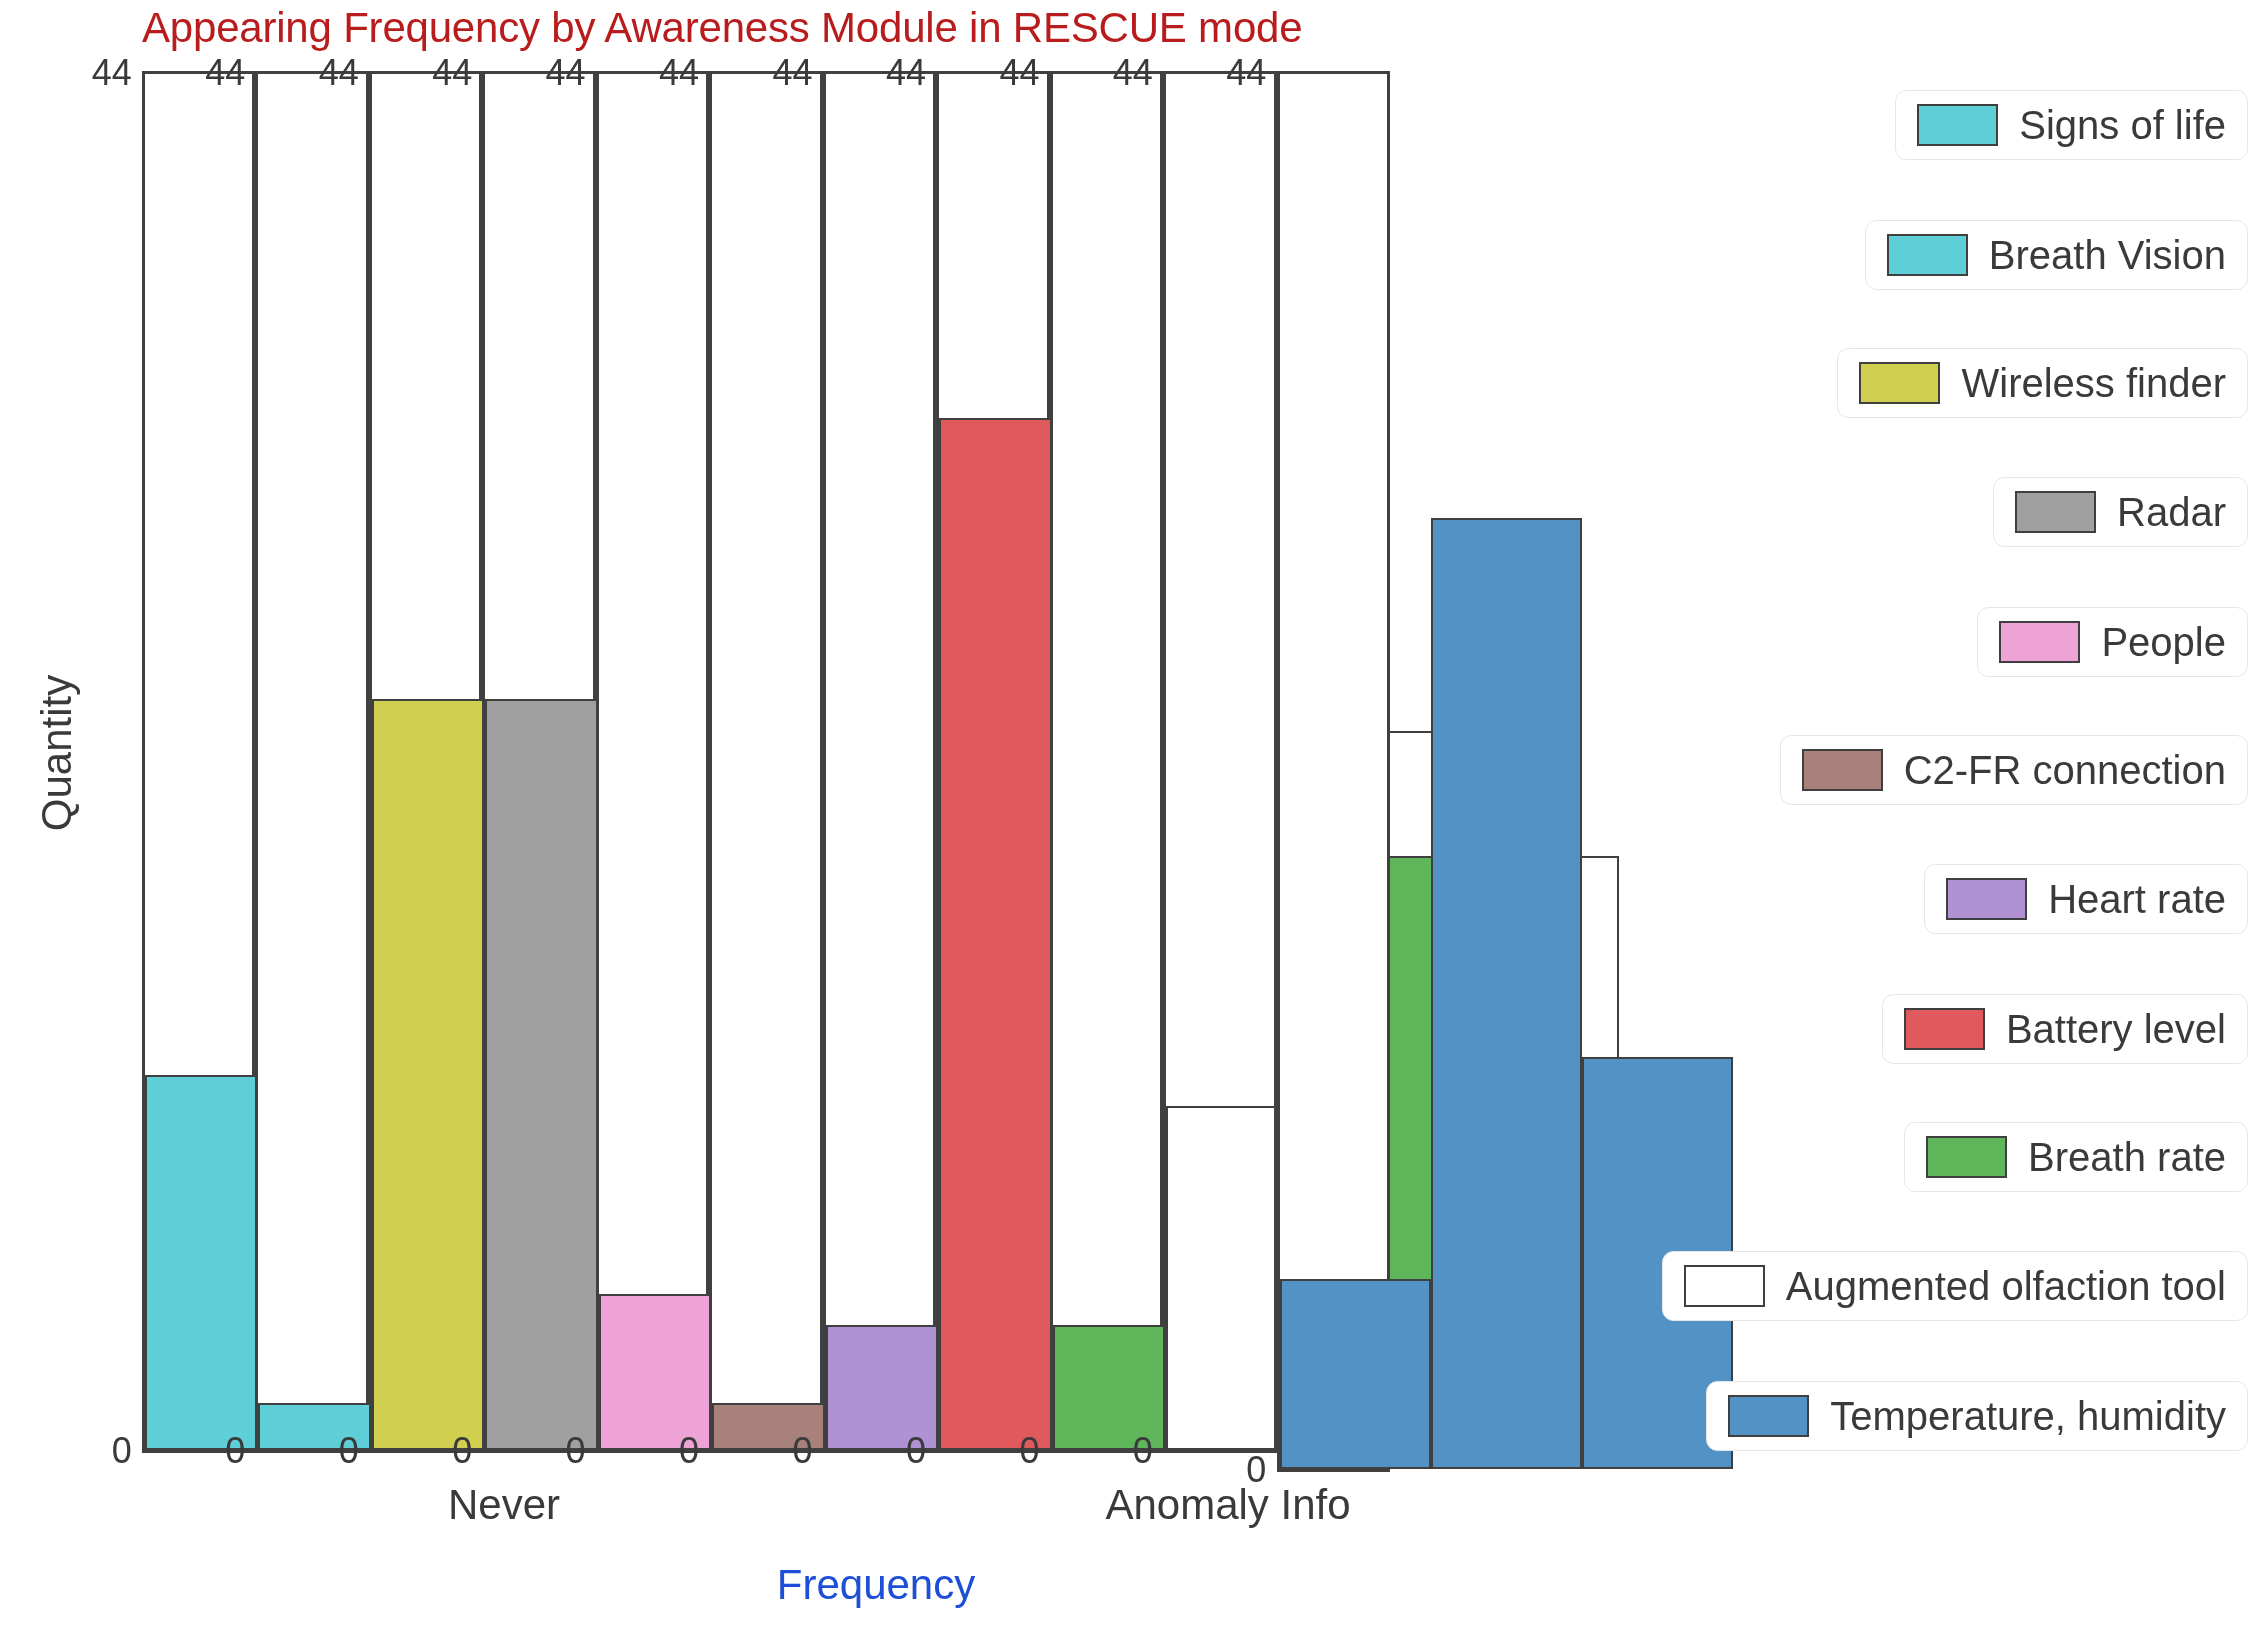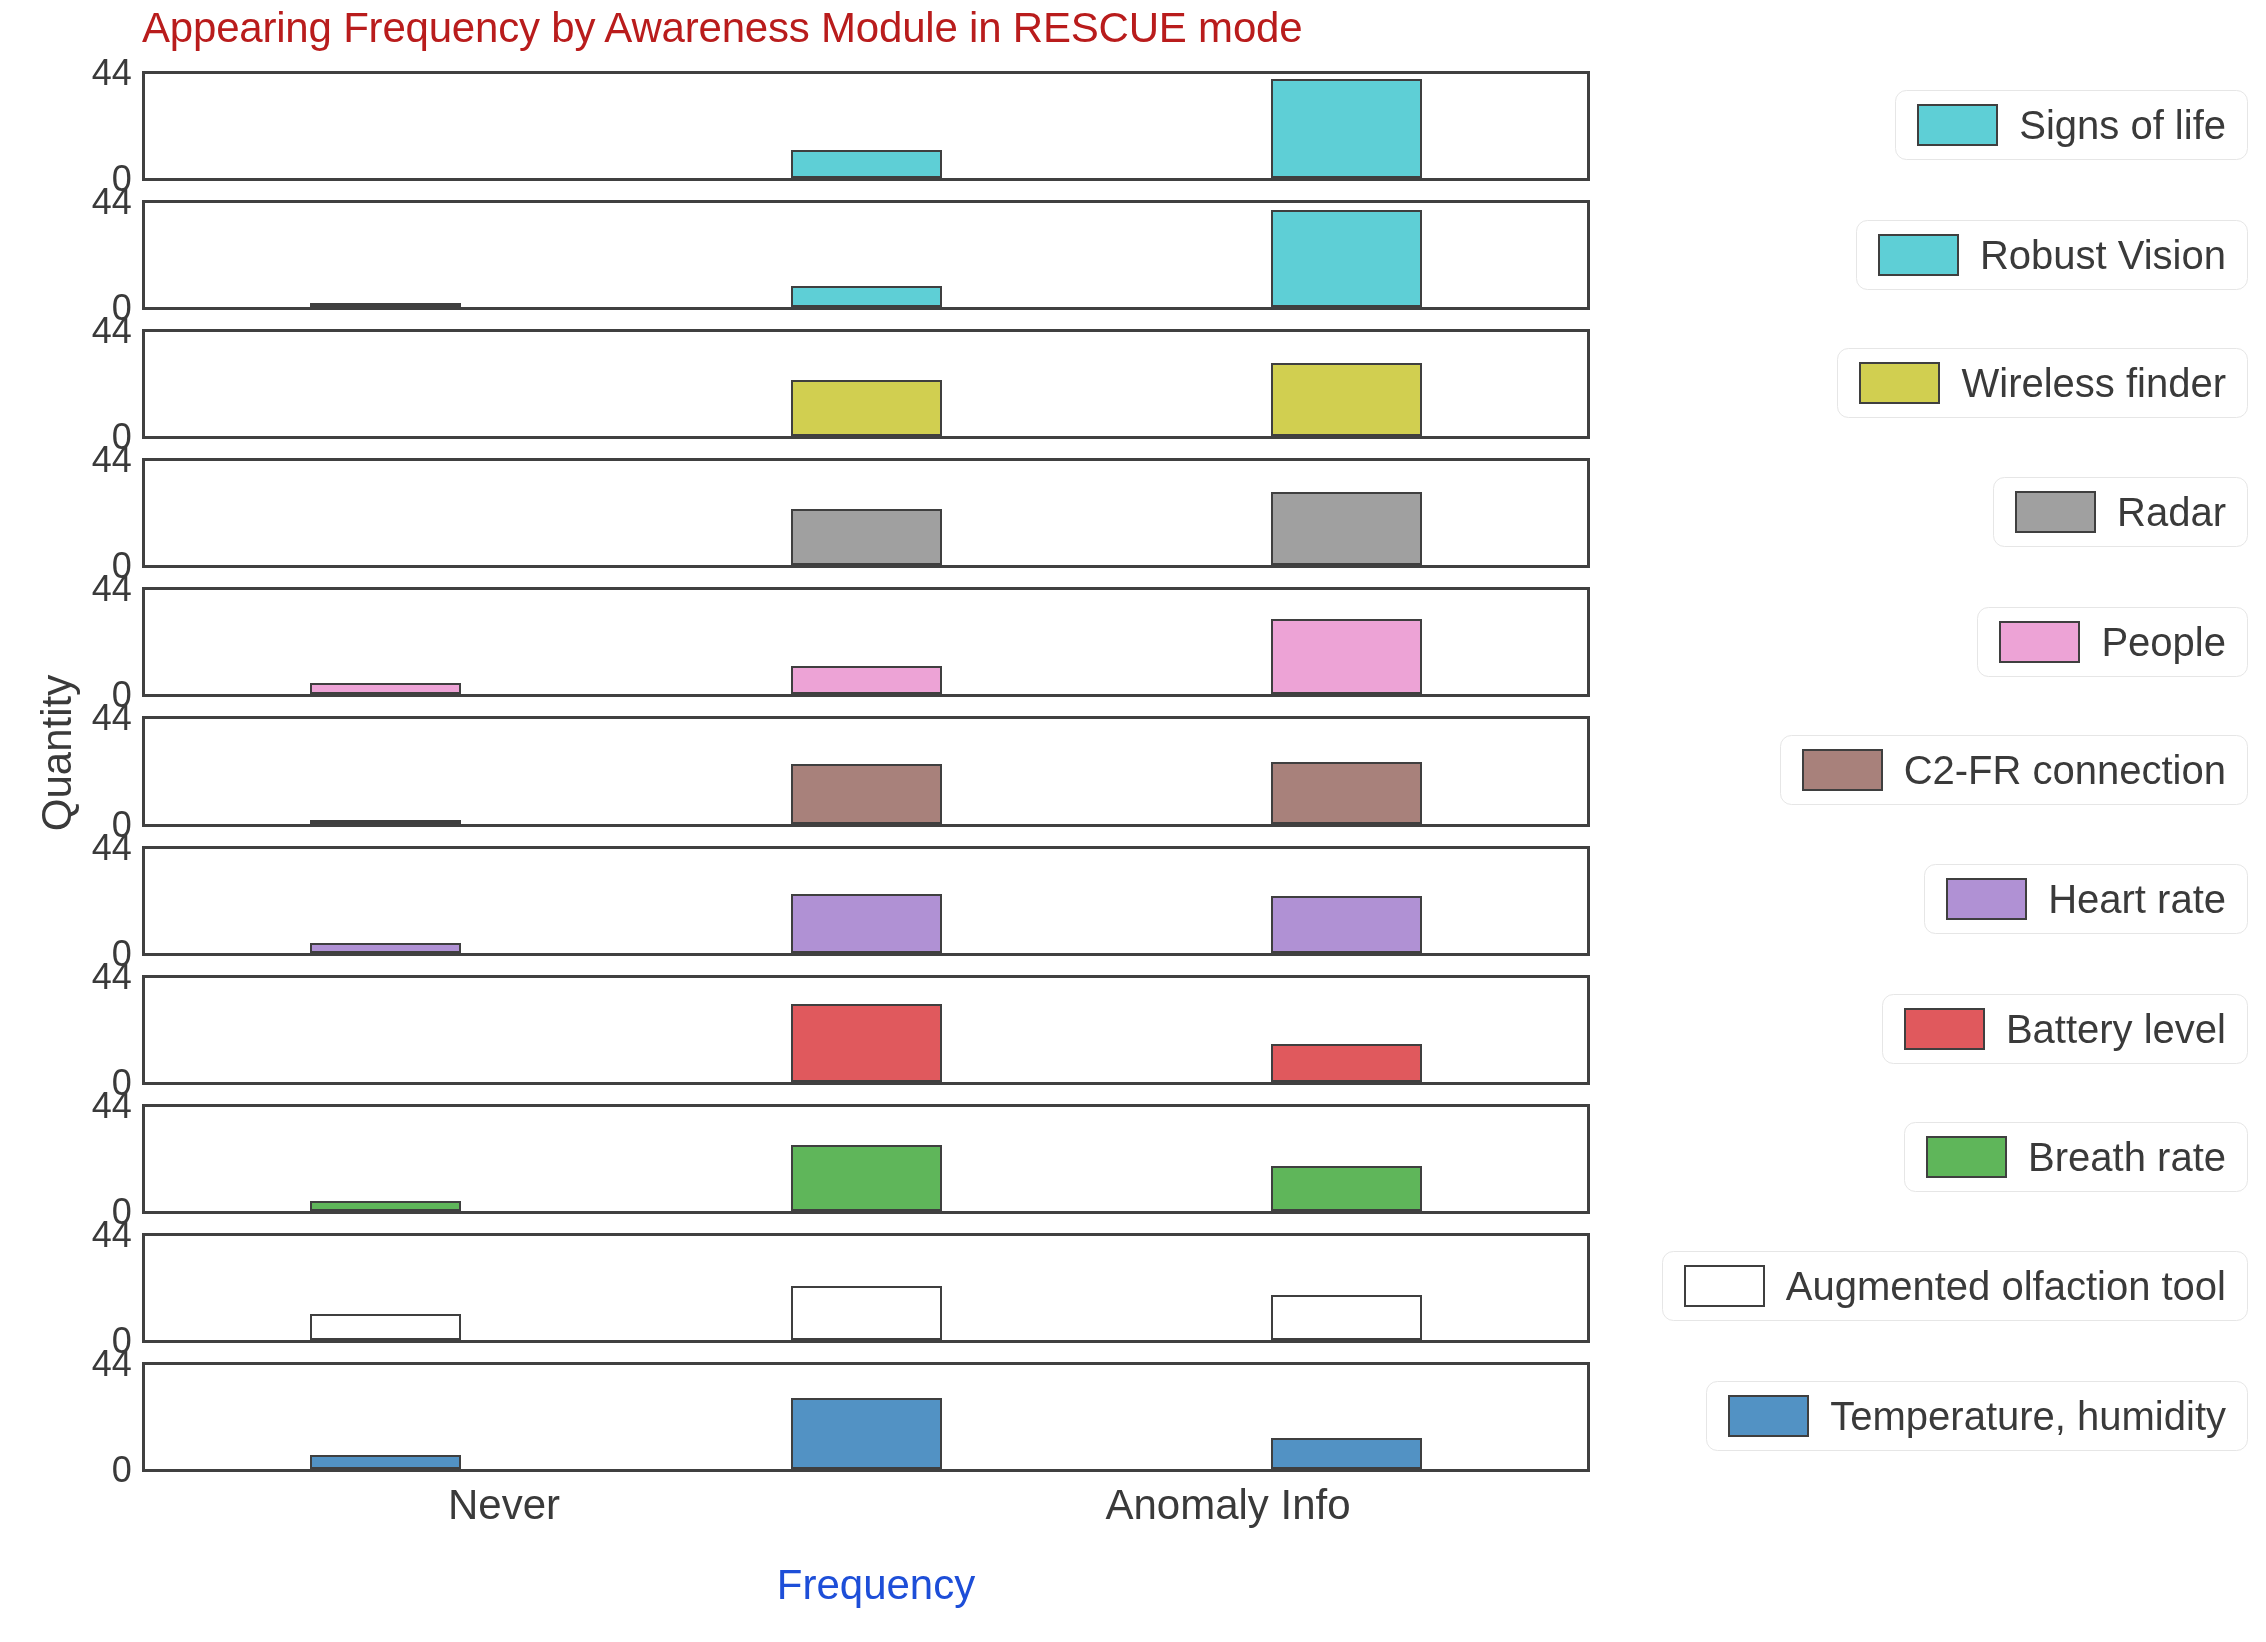--- a/index.html
+++ b/index.html
@@ -42,24 +42,24 @@
     left:157px; top:1561px;
     width:1438px;
     text-align:center;
     font-size:42px;
     color:#1d4ed8;
   }
 
   .subplots{
     position:absolute;
     left:142px; top:71px;
-    width:1448px;
+    width:1248px;
     height:1401px;
     display:flex;
-    flex-direction:column;
+    flex-direction:row;
   }
   .subplot{
     position:relative;
     flex:1 1 0;
     margin-bottom:19px;
     border:3.8px solid #404040;
     box-sizing:border-box;
     background:#ffffff;
   }
   .subplot:last-child{margin-bottom:0;}
@@ -316,21 +316,21 @@
     <div class="xlabel">Frequency</div>
   </div>
 
   <div class="legend-col" id="legend-col">
       <div class="legend-box" style="top: 90px;">
         <span class="swatch" style="background: rgb(94, 207, 214);"></span>
         <span class="legend-label">Signs of life</span>
       </div>
       <div class="legend-box" style="top: 220px;">
         <span class="swatch" style="background: rgb(94, 207, 214);"></span>
-        <span class="legend-label">Robust Vision</span>
+        <span class="legend-label">Breath Vision</span>
       </div>
       <div class="legend-box" style="top: 348px;">
         <span class="swatch" style="background: rgb(209, 207, 80);"></span>
         <span class="legend-label">Wireless finder</span>
       </div>
       <div class="legend-box" style="top: 477px;">
         <span class="swatch" style="background: rgb(160, 160, 160);"></span>
         <span class="legend-label">Radar</span>
       </div>
       <div class="legend-box" style="top: 607px;">

